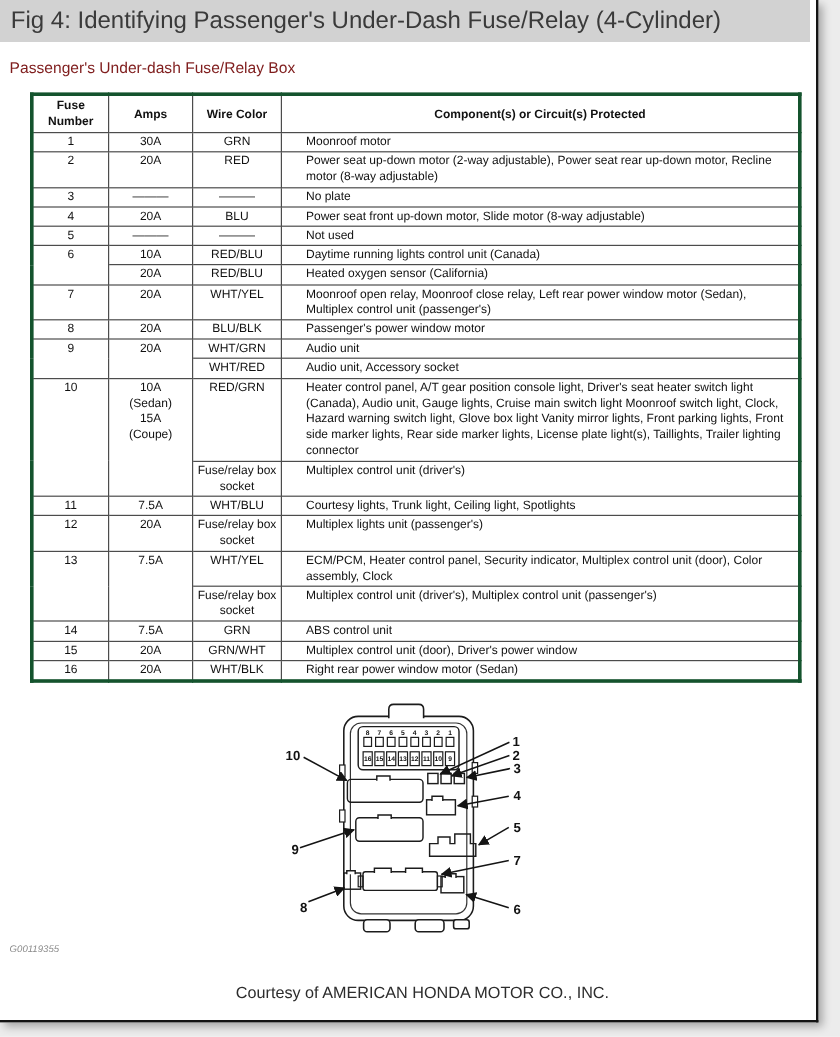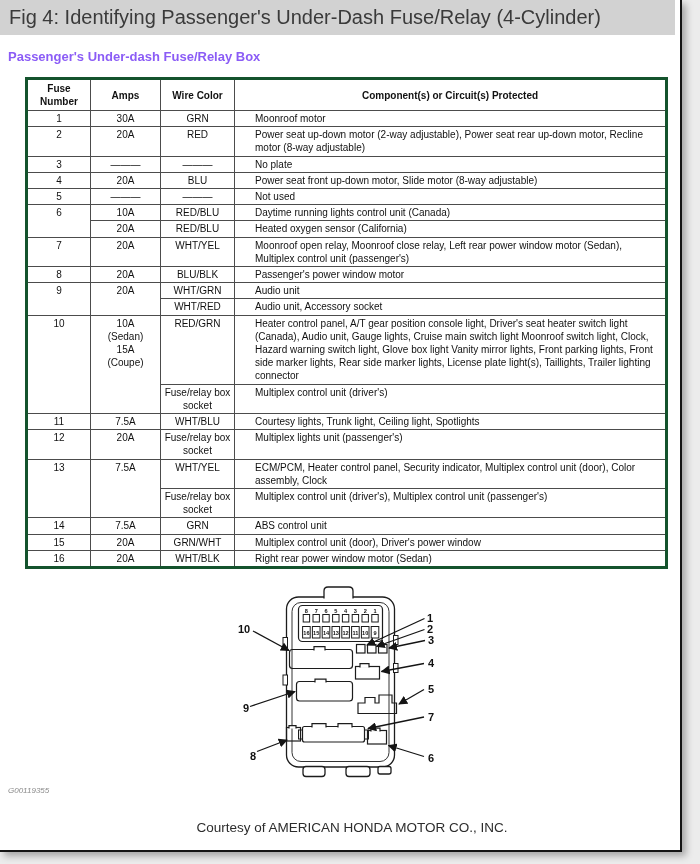--- a/index.html
+++ b/index.html
@@ -23,21 +23,21 @@
     position:absolute; left:0; top:0;
     width:675px; height:35px;
     background:#d2d2d2;
     color:#3a3a3a;
     font-size:20px; line-height:35px;
     padding-left:9px;
     white-space:nowrap; overflow:hidden;
   }
   .doc-title {
     position:absolute; left:8px; top:49px;
-    font-size:13px; font-weight:bold; color:#8b5cf6;
+    font-size:13px; font-weight:normal; color:#7f1d1d;
   }
   table.fuse-table {
     position:absolute; left:25px; top:77px;
     width:640px;
     border-collapse:collapse;
     border:3px solid #14532d;
     table-layout:fixed;
     font-size:10px; line-height:13.2px;
     color:#111;
   }

